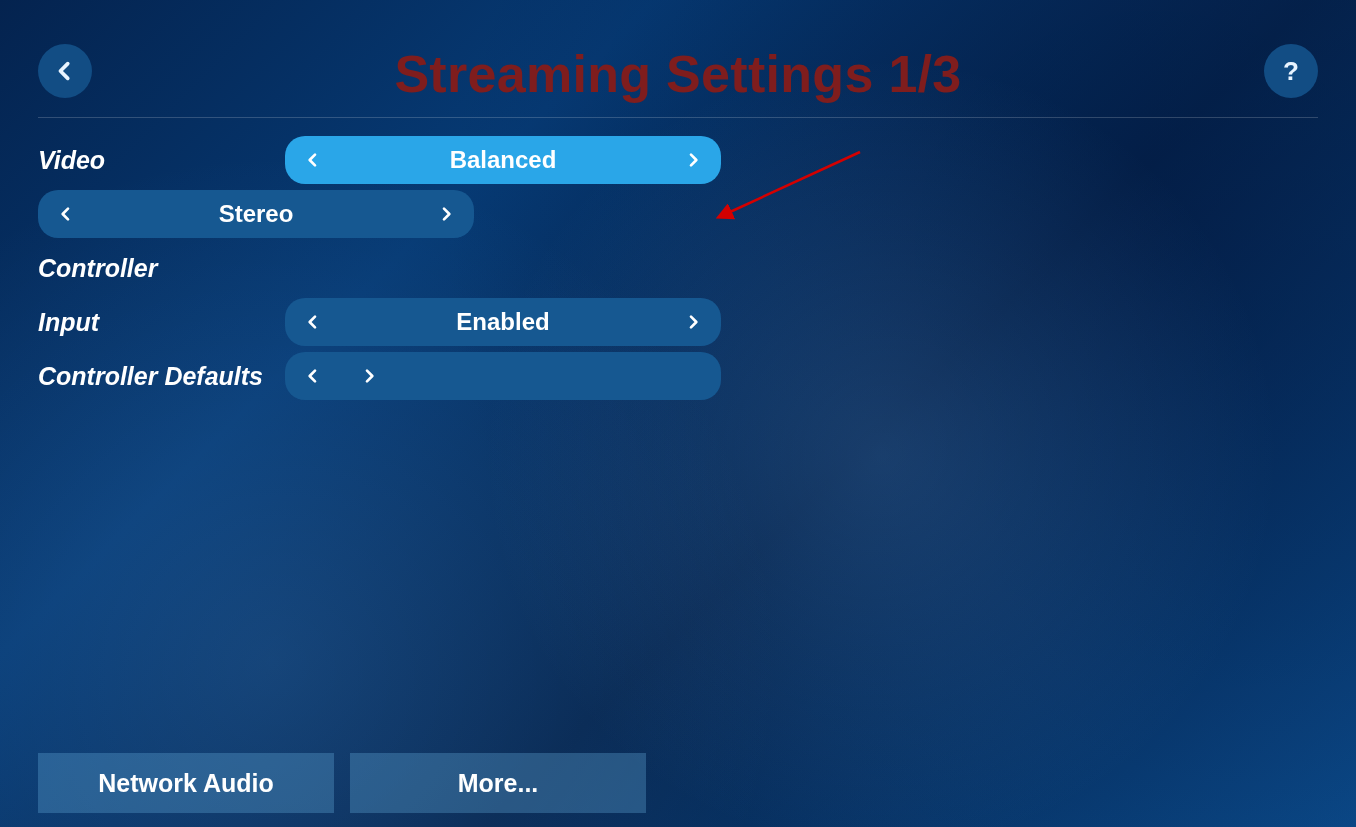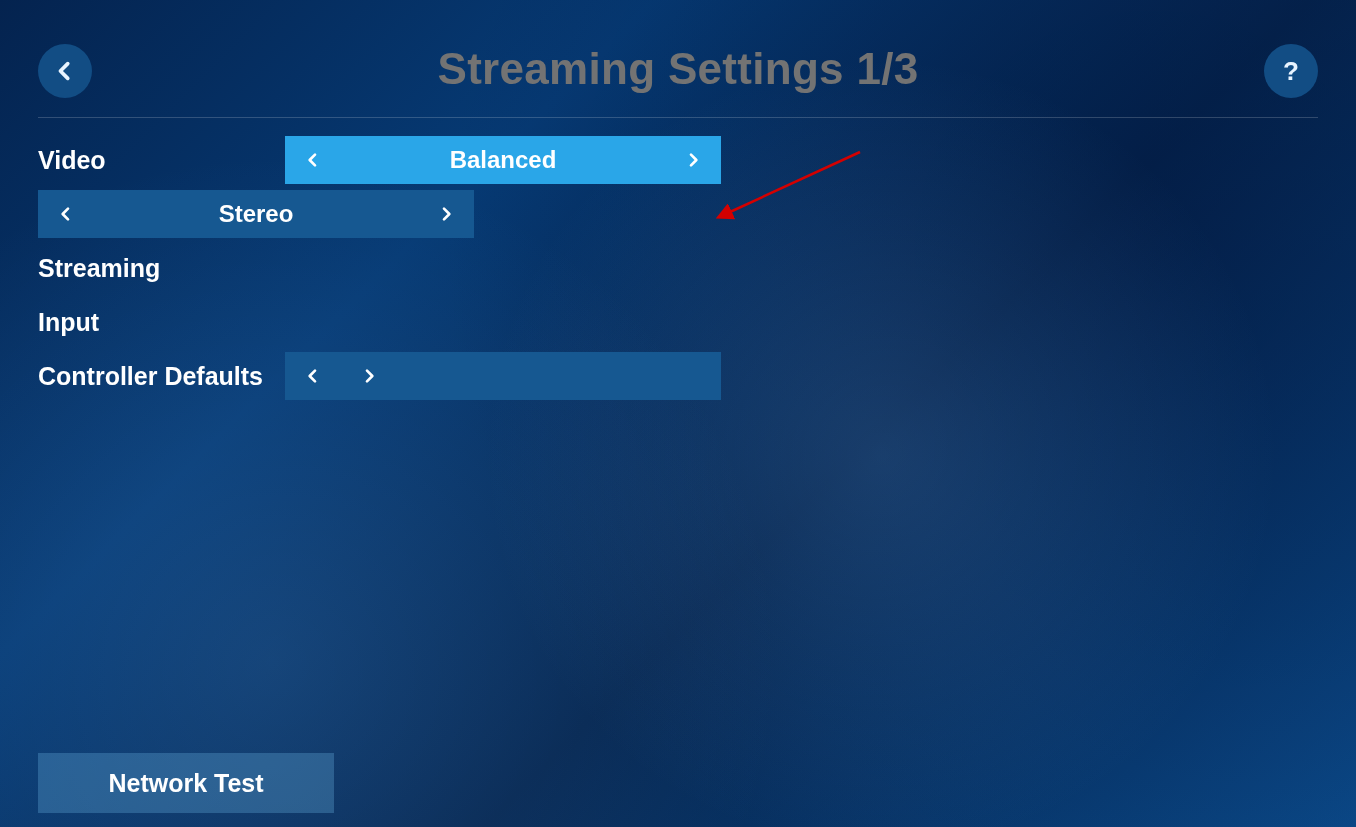--- a/index.html
+++ b/index.html
@@ -19,24 +19,24 @@
   .header {
     position: relative;
     height: 118px;
     border-bottom: 1px solid rgba(255,255,255,0.18);
     margin: 0 38px;
   }
   .page-title {
     position: absolute;
     left: 0; right: 0; top: 44px;
     text-align: center;
-    font-size: 44px;
+    font-size: 52px;
     font-weight: 700;
     letter-spacing: 0.3px;
-    color: #737373;
+    color: #7f1d1d;
   }
   .circ-btn {
     position: absolute;
     width: 54px; height: 54px;
     border-radius: 50%;
     background: #124d84;
     display: flex; align-items: center; justify-content: center;
     cursor: pointer;
     top: 44px;
   }
@@ -52,28 +52,30 @@
     display: flex;
     align-items: center;
     height: 48px;
     margin-bottom: 6px;
   }
   .row-label {
     width: 247px;
     font-size: 25px;
     font-weight: 600;
     color: #ffffff;
+    font-style: italic;
   }
   .picker {
     width: 436px;
     height: 48px;
     display: flex;
     align-items: center;
     background: #165891;
     position: relative;
+    border-radius: 20px;
   }
   .picker.selected { background: #2aa6e8; }
   .picker .arrow {
     width: 56px; height: 48px;
     display: flex; align-items: center; justify-content: center;
     cursor: pointer;
   }
   .picker .value {
     flex: 1;
     text-align: center;
@@ -152,25 +154,38 @@
       <div class="value">Stereo</div>
       <div class="arrow">
         <svg width="16" height="20" viewBox="0 0 24 24">
             <polyline class="chev-small" points="9 4 17 12 9 20"></polyline>
           </svg>
       </div>
     </div>
   </div>
 
   <div class="row">
-    <div class="row-label">Streaming</div>
+    <div class="row-label">Controller</div>
   </div>
 
   <div class="row">
     <div class="row-label">Input</div>
+    <div class="picker">
+      <div class="arrow">
+        <svg width="16" height="20" viewBox="0 0 24 24">
+            <polyline class="chev-small" points="15 4 7 12 15 20"></polyline>
+          </svg>
+      </div>
+      <div class="value">Enabled</div>
+      <div class="arrow">
+        <svg width="16" height="20" viewBox="0 0 24 24">
+            <polyline class="chev-small" points="9 4 17 12 9 20"></polyline>
+          </svg>
+      </div>
+    </div>
   </div>
 
   <div class="row">
     <div class="row-label">Controller Defaults</div>
     <div class="picker">
       <div class="arrow">
         <svg width="16" height="20" viewBox="0 0 24 24">
             <polyline class="chev-small" points="15 4 7 12 15 20"></polyline>
           </svg>
       </div>
@@ -188,15 +203,18 @@
   <defs>
     <marker id="ah" viewBox="0 0 10 10" refX="1" refY="5" markerWidth="7" markerHeight="7" orient="auto">
       <path d="M 0 0 L 10 5 L 0 10 z" fill="#d40000"></path>
     </marker>
   </defs>
   <line x1="860" y1="152" x2="730" y2="212" stroke="#d40000" stroke-width="2.5" marker-end="url(#ah)"></line>
 </svg>
 
 <div class="footer">
   <div class="foot-btn">
-    <span>Network Test</span>
+    <span>Network Audio</span>
+  </div>
+  <div class="foot-btn">
+    <span>More...</span>
   </div>
 </div>
 
 </body></html>

